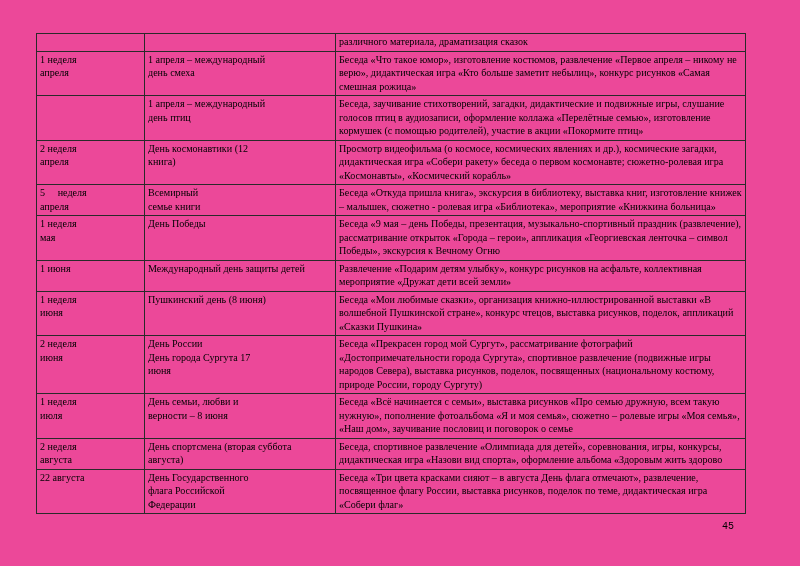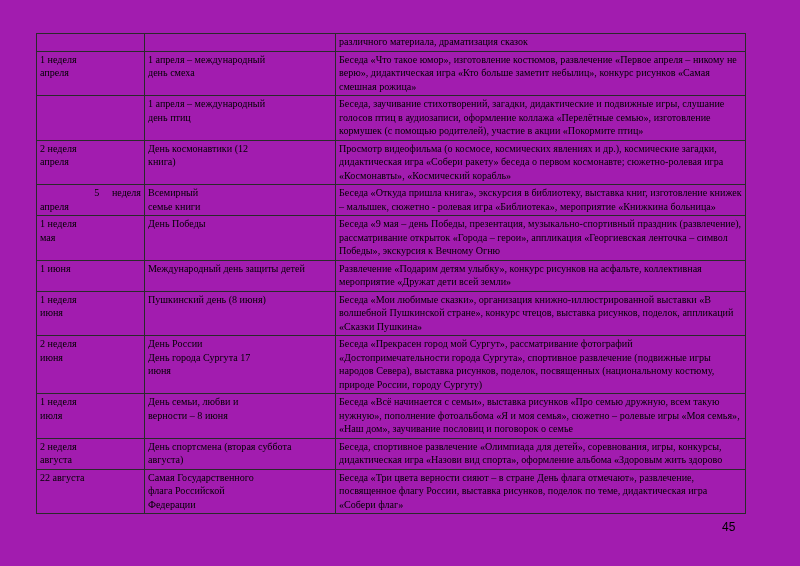--- a/index.html
+++ b/index.html
@@ -14,21 +14,21 @@
     font-family: "Liberation Serif", "DejaVu Serif", serif;
     color: #000000;
     overflow: hidden;
     position: relative;
   }
   .page {
     position: absolute;
     left: 0; top: 0;
     width: 800px;
     height: 566px;
-    background: #a21caf;
+    background: #ec4899;
   }
   .doc-table {
     position: absolute;
     left: 36px;
     top: 33px;
     width: 709px;
     border-collapse: collapse;
     table-layout: fixed;
   }
   .doc-table td {
@@ -43,29 +43,28 @@
   }
   col.c1 { width: 108px; }
   col.c2 { width: 191px; }
   col.c3 { width: 410px; }
 
   .cell-lines > div {
     white-space: pre-wrap;
   }
   .spaced {
     white-space: pre;
-    text-align: right;
   }
   .page-number {
     position: absolute;
     left: 722px;
     top: 521px;
-    font-size: 12px;
+    font-size: 10px;
     line-height: 12px;
-    font-family: Liberation Sans, sans-serif;
+    font-family: Liberation Mono, monospace;
     color: #000;
   }
 </style>
 </head>
 <body>
 
 <div class="page">
 
   <table class="doc-table">
     <colgroup>
@@ -278,28 +277,28 @@
           </td>
         </tr>
         <tr>
           <td>
             <div class="cell-lines">
               <div>22 августа</div>
             </div>
           </td>
           <td>
             <div class="cell-lines">
-              <div>Самая Государственного</div>
+              <div>День Государственного</div>
               <div>флага Российской</div>
               <div>Федерации</div>
             </div>
           </td>
           <td>
             <div class="cell-lines">
-              <div>Беседа «Три цвета верности сияют – в стране День флага отмечают», развлечение, посвященное флагу России, выставка рисунков, поделок по теме, дидактическая игра «Собери флаг»</div>
+              <div>Беседа «Три цвета красками сияют – в августа День флага отмечают», развлечение, посвященное флагу России, выставка рисунков, поделок по теме, дидактическая игра «Собери флаг»</div>
             </div>
           </td>
         </tr>
       </tbody>
   </table>
 
   <div class="page-number">45</div>
 
 </div>
 

